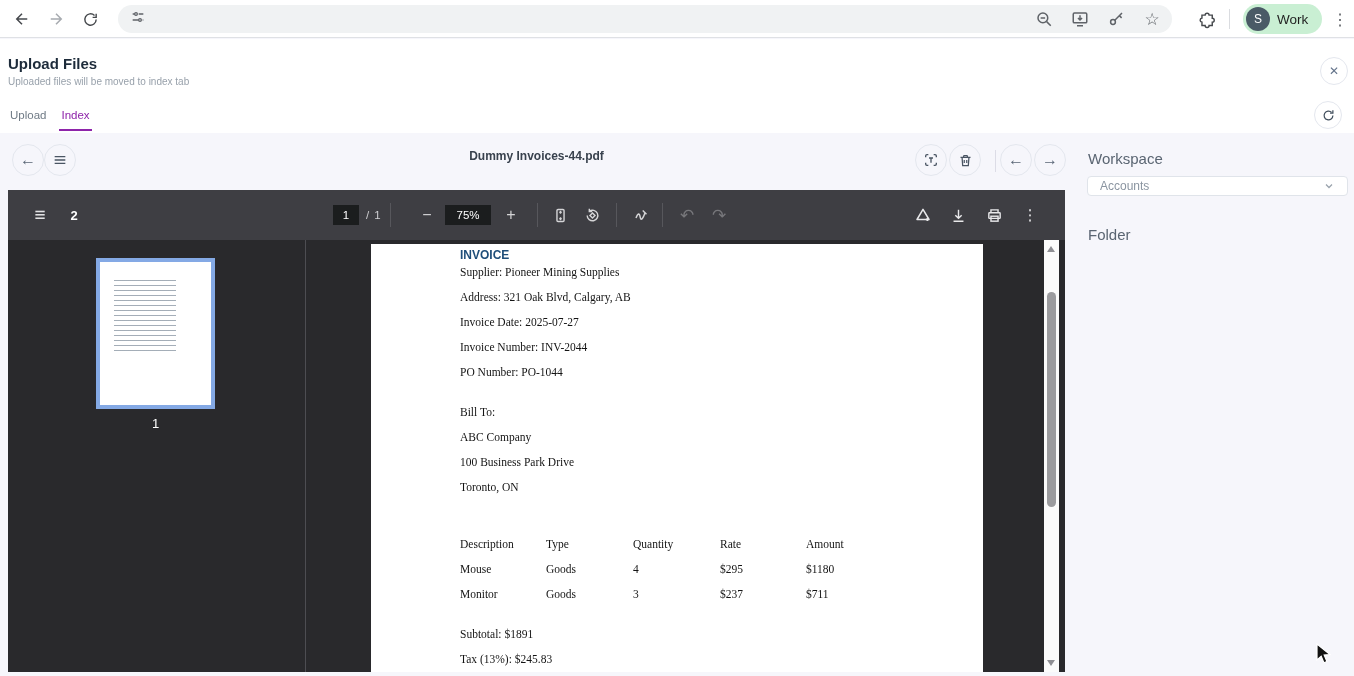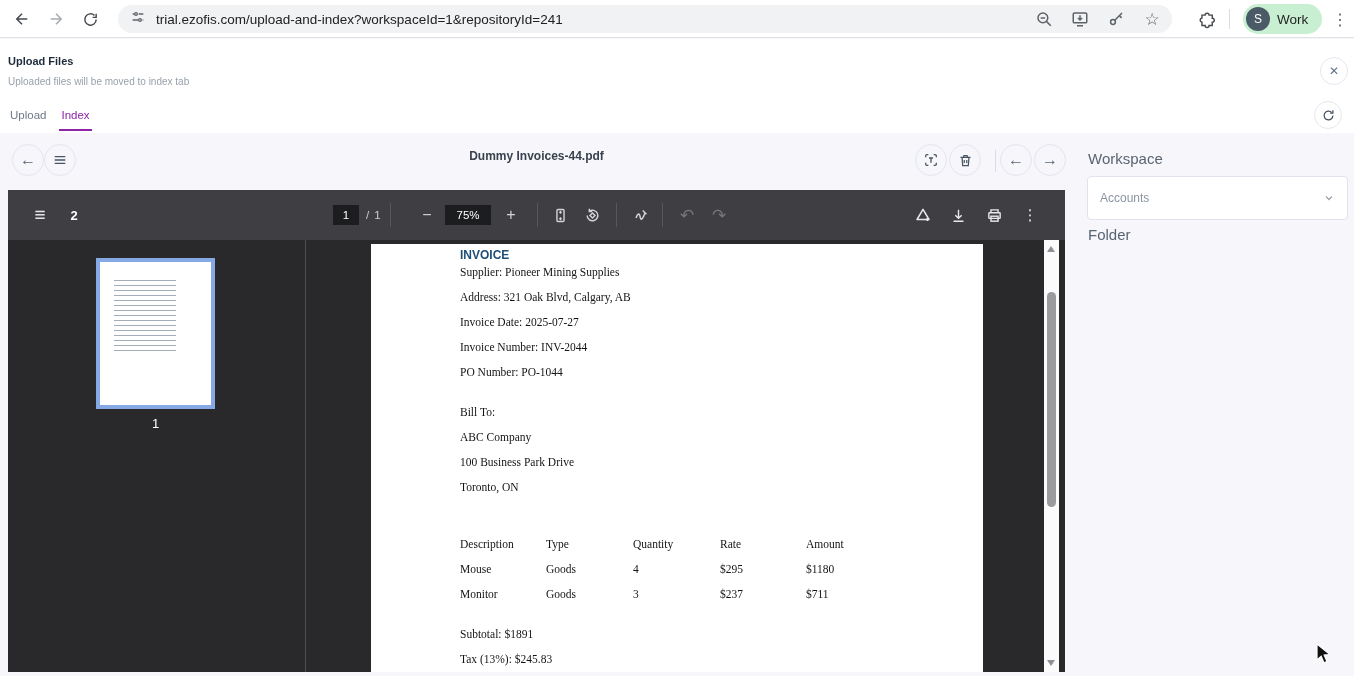--- a/index.html
+++ b/index.html
@@ -17,21 +17,21 @@
   .glyph-star { font-size:17px; line-height:1; color:#5f6368; }
   .vsep-chrome { position:absolute; left:1229px; top:9px; width:1px; height:20px; background:#dadce0; }
   .profile-chip { position:absolute; left:1243px; top:4px; height:30px; border-radius:15px; background:#c9efd3; display:flex; align-items:center; padding:0 14px 0 3px; gap:7px; }
   .avatar { width:24px; height:24px; border-radius:50%; background:#4a5a66; color:#fff; font-size:12px; display:flex; align-items:center; justify-content:center; }
   .profile-name { font-size:13.5px; color:#1f1f1f; }
   .kebab-v { font-size:16px; color:#5f6368; letter-spacing:0; }
 
   
   .app { position:absolute; top:39px; left:0; width:1354px; height:637px; background:#f6f6fb; }
   .app-top { position:absolute; top:0; left:0; width:1354px; height:94px; background:#fff; }
-  .pg-title { position:absolute; left:8px; top:16px; font-size:11px; font-weight:bold; color:#1d2b3a; }
+  .pg-title { position:absolute; left:8px; top:16px; font-size:15px; font-weight:bold; color:#1d2b3a; }
   .pg-sub { position:absolute; left:8px; top:37px; font-size:10px; color:#98a1ab; }
   .tabs { position:absolute; left:8px; top:66px; display:flex; gap:11px; }
   .tab { font-size:11.5px; color:#6f7a85; padding:4px 2px 8px 2px; border-bottom:2px solid transparent; cursor:pointer; }
   .tab.active { color:#8e24aa; border-bottom-color:#8e24aa; }
   .circle-btn { position:absolute; width:28px; height:28px; border-radius:50%; background:#fff; border:1px solid #e4e7ee; display:flex; align-items:center; justify-content:center; color:#5a6676; }
   .circle-btn.lg { width:32px; height:32px; }
 
   
   .viewer { position:absolute; left:8px; top:101px; width:1057px; height:532px; }
   .v-head { position:absolute; top:0; left:0; width:100%; height:47px; }
@@ -70,21 +70,21 @@
 
   
   .v-scroll { position:absolute; right:6px; top:0; width:15px; height:100%; background:#fbfbfb; }
   .sb-arrow { position:absolute; left:3px; width:0; height:0; border-left:4.5px solid transparent; border-right:4.5px solid transparent; }
   .sb-up { top:6px; border-bottom:6px solid #8f8f94; }
   .sb-down { bottom:6px; border-top:6px solid #8f8f94; }
   .sb-thumb { position:absolute; left:3px; top:52px; width:9px; height:215px; border-radius:4.5px; background:#9b9b9e; }
 
   
   .sb-label { position:absolute; left:1088px; font-size:15px; color:#5a6572; }
-  .select { position:absolute; left:1087px; width:261px; height:44px; background:#fff; border:1px solid #e0e4ea; border-radius:4px; display:flex; align-items:center; padding:0 12px; cursor:pointer; }
+  .select { position:absolute; left:1087px; width:261px; height:20px; background:#fff; border:1px solid #e0e4ea; border-radius:4px; display:flex; align-items:center; padding:0 12px; cursor:pointer; }
   .select .sel-val { font-size:12px; color:#8b95a1; }
   .select .chev { margin-left:auto; color:#9aa3ad; display:flex; }
 
   .cursor { position:absolute; left:1314px; top:604px; pointer-events:none; }
 </style>
 </head>
 <body>
 
 <div class="browser-bar">
   <div class="bicon" style="left:6px;">
@@ -105,21 +105,20 @@
   </div>
   <div class="addr-pill">
     <span>
       <svg width="16" height="16" viewBox="0 0 24 24" fill="none" stroke="#5f6368" stroke-width="2">
         <circle cx="9" cy="7.5" r="2"></circle>
           <path d="M13 7.5h7M4 7.5h3"></path>
         <circle cx="15" cy="16.5" r="2"></circle>
           <path d="M4 16.5h9M19 16.5h1"></path>
       </svg>
     </span>
-    <span class="addr-url">trial.ezofis.com/upload-and-index?workspaceId=1&amp;repositoryId=241</span>
     <span class="pill-icons">
       <span class="pi">
         <svg width="18" height="18" viewBox="0 0 24 24" fill="none" stroke="#5f6368" stroke-width="2">
             <circle cx="10.5" cy="10.5" r="6.5"></circle>
             <path d="M15.5 15.5L21 21M7.5 10.5h6"></path>
           </svg>
       </span>
       <span class="pi">
         <svg width="18" height="18" viewBox="0 0 24 24" fill="none" stroke="#5f6368" stroke-width="2">
             <rect x="3" y="4" width="18" height="13" rx="1.5"></rect>

